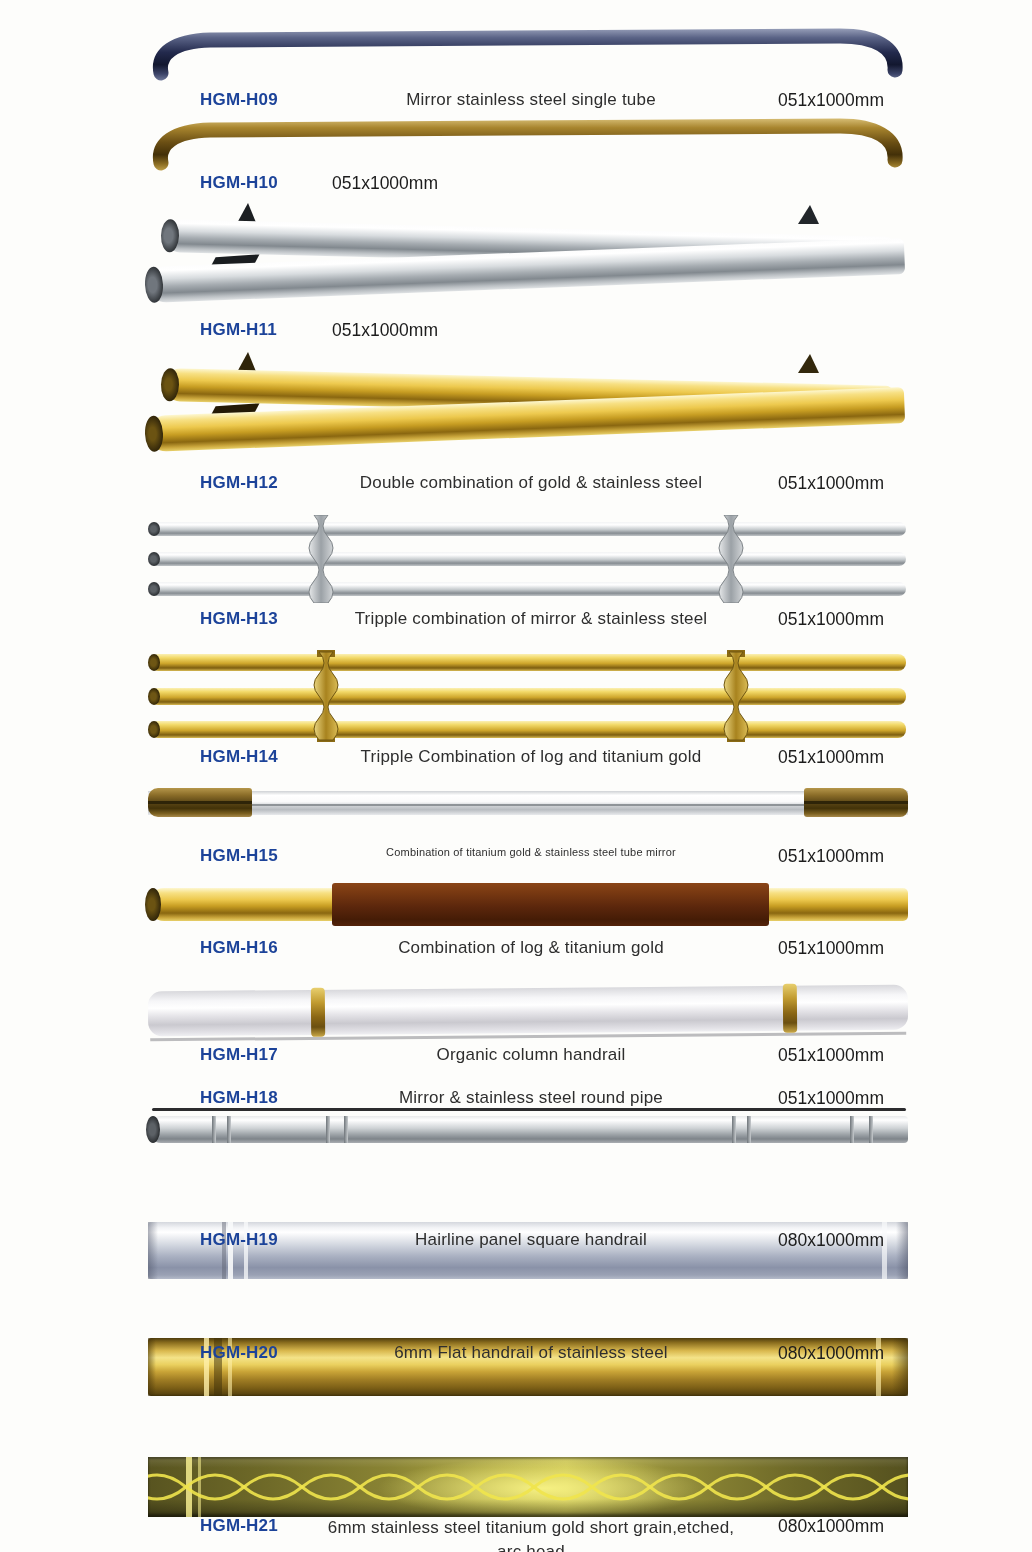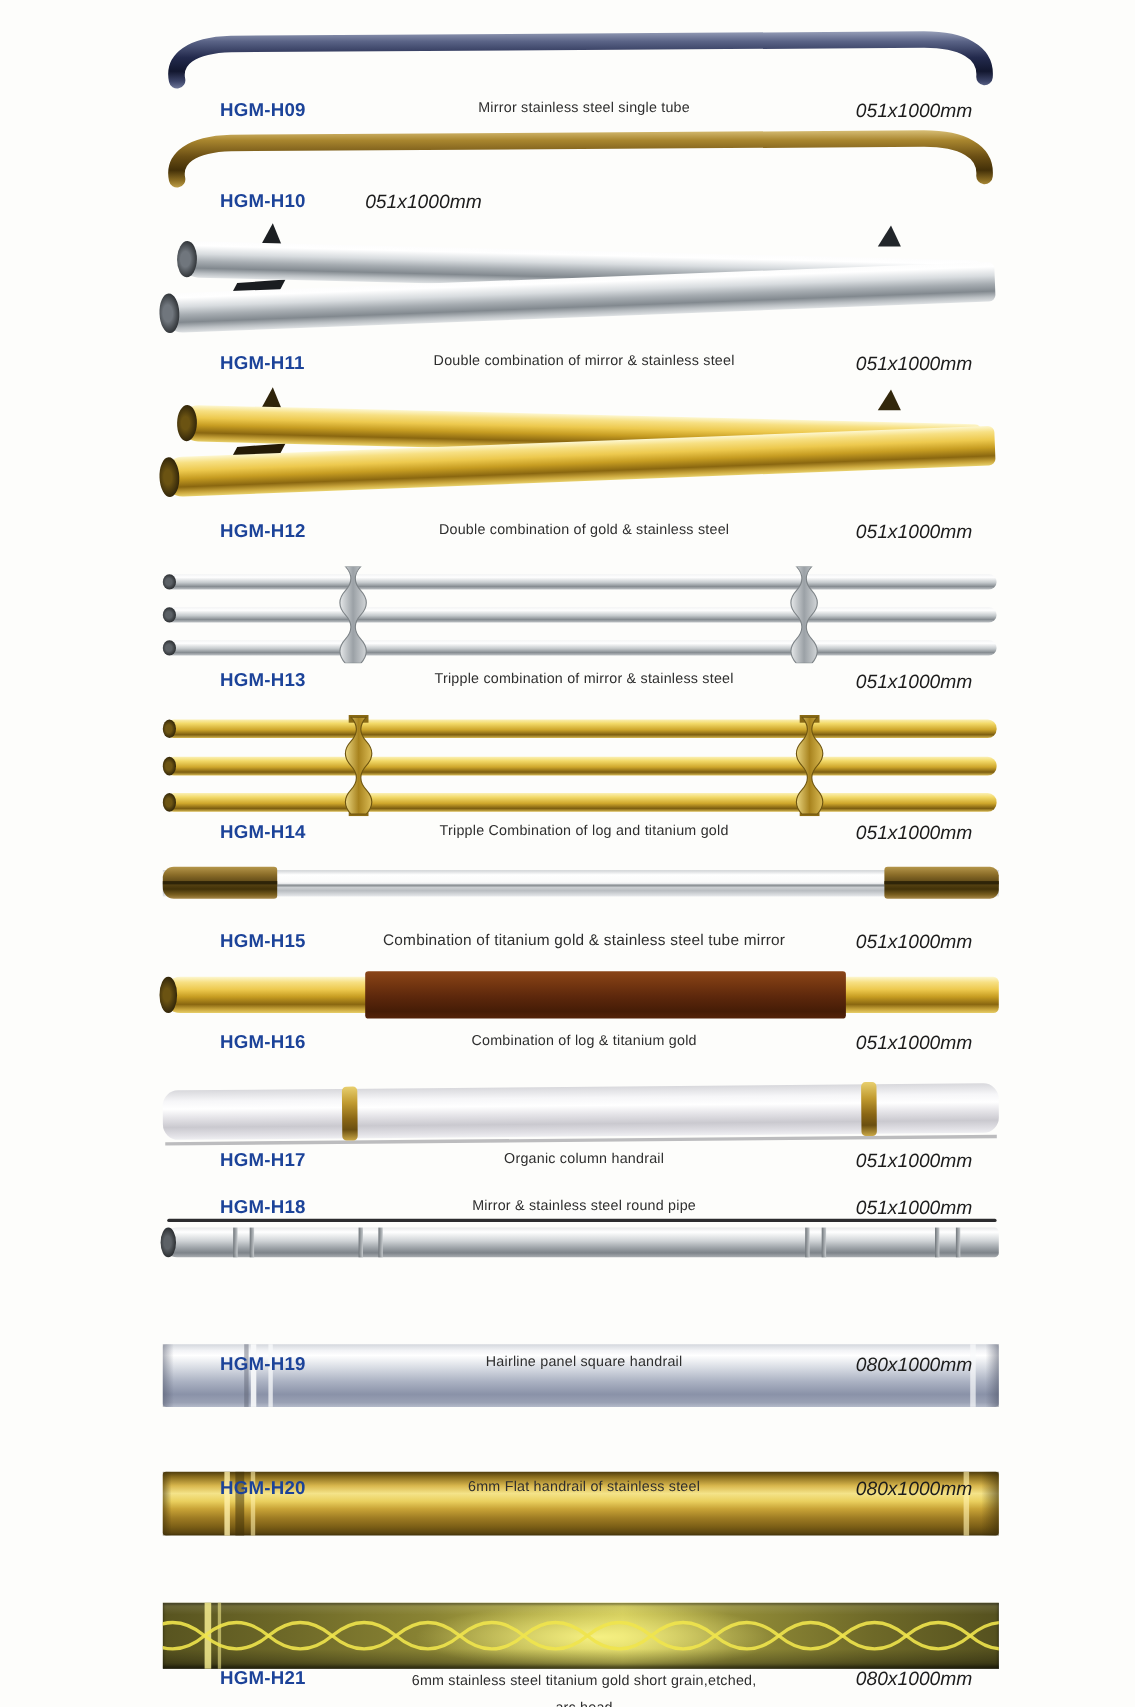--- a/index.html
+++ b/index.html
@@ -4,24 +4,24 @@
 <style>
   html,body{margin:0;padding:0;}
   body{font-family:"Liberation Sans", sans-serif; background:#ffffff;}
   .page{position:relative;width:1032px;height:1552px;overflow:hidden;background:#fdfdfb;}
 
   .fig{position:absolute;left:148px;}
 
   
   .caption{position:absolute;left:200px;width:684px;display:flex;align-items:flex-start;}
   .cap-code{width:108px;font-size:17px;font-weight:bold;color:#1c4399;letter-spacing:.2px;white-space:nowrap;}
-  .cap-desc{flex:1;text-align:center;font-size:13px;color:#2e2e2e;letter-spacing:.2px;white-space:nowrap;}
-  .cap-desc.small{font-size:14px;}
+  .cap-desc{flex:1;text-align:center;font-size:17px;color:#2e2e2e;letter-spacing:.2px;white-space:nowrap;}
+  .cap-desc.small{font-size:11px;}
   .cap-desc.wrap2{white-space:normal;line-height:24px;}
-  .cap-size{width:130px;text-align:right;font-size:17.5px;color:#1c1c1c;white-space:nowrap;font-style:italic;}
+  .cap-size{width:130px;text-align:right;font-size:17.5px;color:#1c1c1c;white-space:nowrap;}
 
   
   .tube-silver{background:linear-gradient(180deg,#fdfdfd 0%,#ffffff 12%,#d8dcdf 35%,#a7adb2 55%,#82898f 74%,#b9bec2 88%,#dfe2e4 100%);}
   .tube-gold{background:linear-gradient(180deg,#fdf7d0 0%,#f7e083 15%,#edc94e 35%,#c79d22 55%,#8a6710 76%,#caa63c 90%,#e8d06a 100%);}
   .thin-silver{background:linear-gradient(180deg,#f2f3f4 0%,#ffffff 20%,#c4c9cc 55%,#878d92 80%,#c2c6c9 100%);}
   .thin-gold{background:linear-gradient(180deg,#fbf0b4 0%,#f2d968 22%,#cfa72c 55%,#7d5e10 82%,#d9bb54 100%);}
 
   .cap-ellipse{position:absolute;left:-3px;top:0;width:18px;height:100%;border-radius:50%;}
   .cap-dark{background:radial-gradient(ellipse at 42% 50%,#70767d 0 30%,#33373b 70%,#1f2225 100%);}
   .cap-brown{background:radial-gradient(ellipse at 42% 50%,#6b5312 0 25%,#33270a 70%,#1d1505 100%);}
@@ -88,21 +88,20 @@
     <div class="foot" style="left:636px;top:50px;width:34px;height:11px;background:#202327;transform:rotate(-2deg);"></div>
     <div class="tube-silver" style="position:absolute;left:16px;top:16px;width:728px;height:33px;border-radius:17px 6px 6px 17px;transform:rotate(1.4deg);transform-origin:left center;">
       <div class="cap-ellipse cap-dark"></div>
     </div>
     <div class="tube-silver" style="position:absolute;left:0;top:64px;width:757px;height:36px;border-radius:18px 6px 6px 18px;transform:rotate(-2.2deg);transform-origin:left center;">
       <div class="cap-ellipse cap-dark"></div>
     </div>
   </div>
   <div class="caption" style="top:320px">
     <span class="cap-code">HGM-H11</span>
-    <span class="cap-desc">Double combination of mirror &amp; stainless steel</span>
     <span class="cap-size">051x1000mm</span>
   </div>
 
   <div class="fig" style="top:352px;width:760px;height:112px;">
     <div class="tri" style="left:88px;top:0;border-bottom:22px solid #2f240a;"></div>
     <div class="tri" style="left:650px;top:2px;border-bottom:19px solid #33280c;"></div>
     <div class="foot" style="left:64px;top:53px;width:44px;height:13px;background:#241a06;transform:rotate(-4deg) skewX(-32deg);"></div>
     <div class="foot" style="left:636px;top:50px;width:34px;height:11px;background:#2a2008;transform:rotate(-2deg);"></div>
     <div class="tube-gold" style="position:absolute;left:16px;top:16px;width:728px;height:33px;border-radius:17px 6px 6px 17px;transform:rotate(1.4deg);transform-origin:left center;">
       <div class="cap-ellipse cap-brown"></div>

